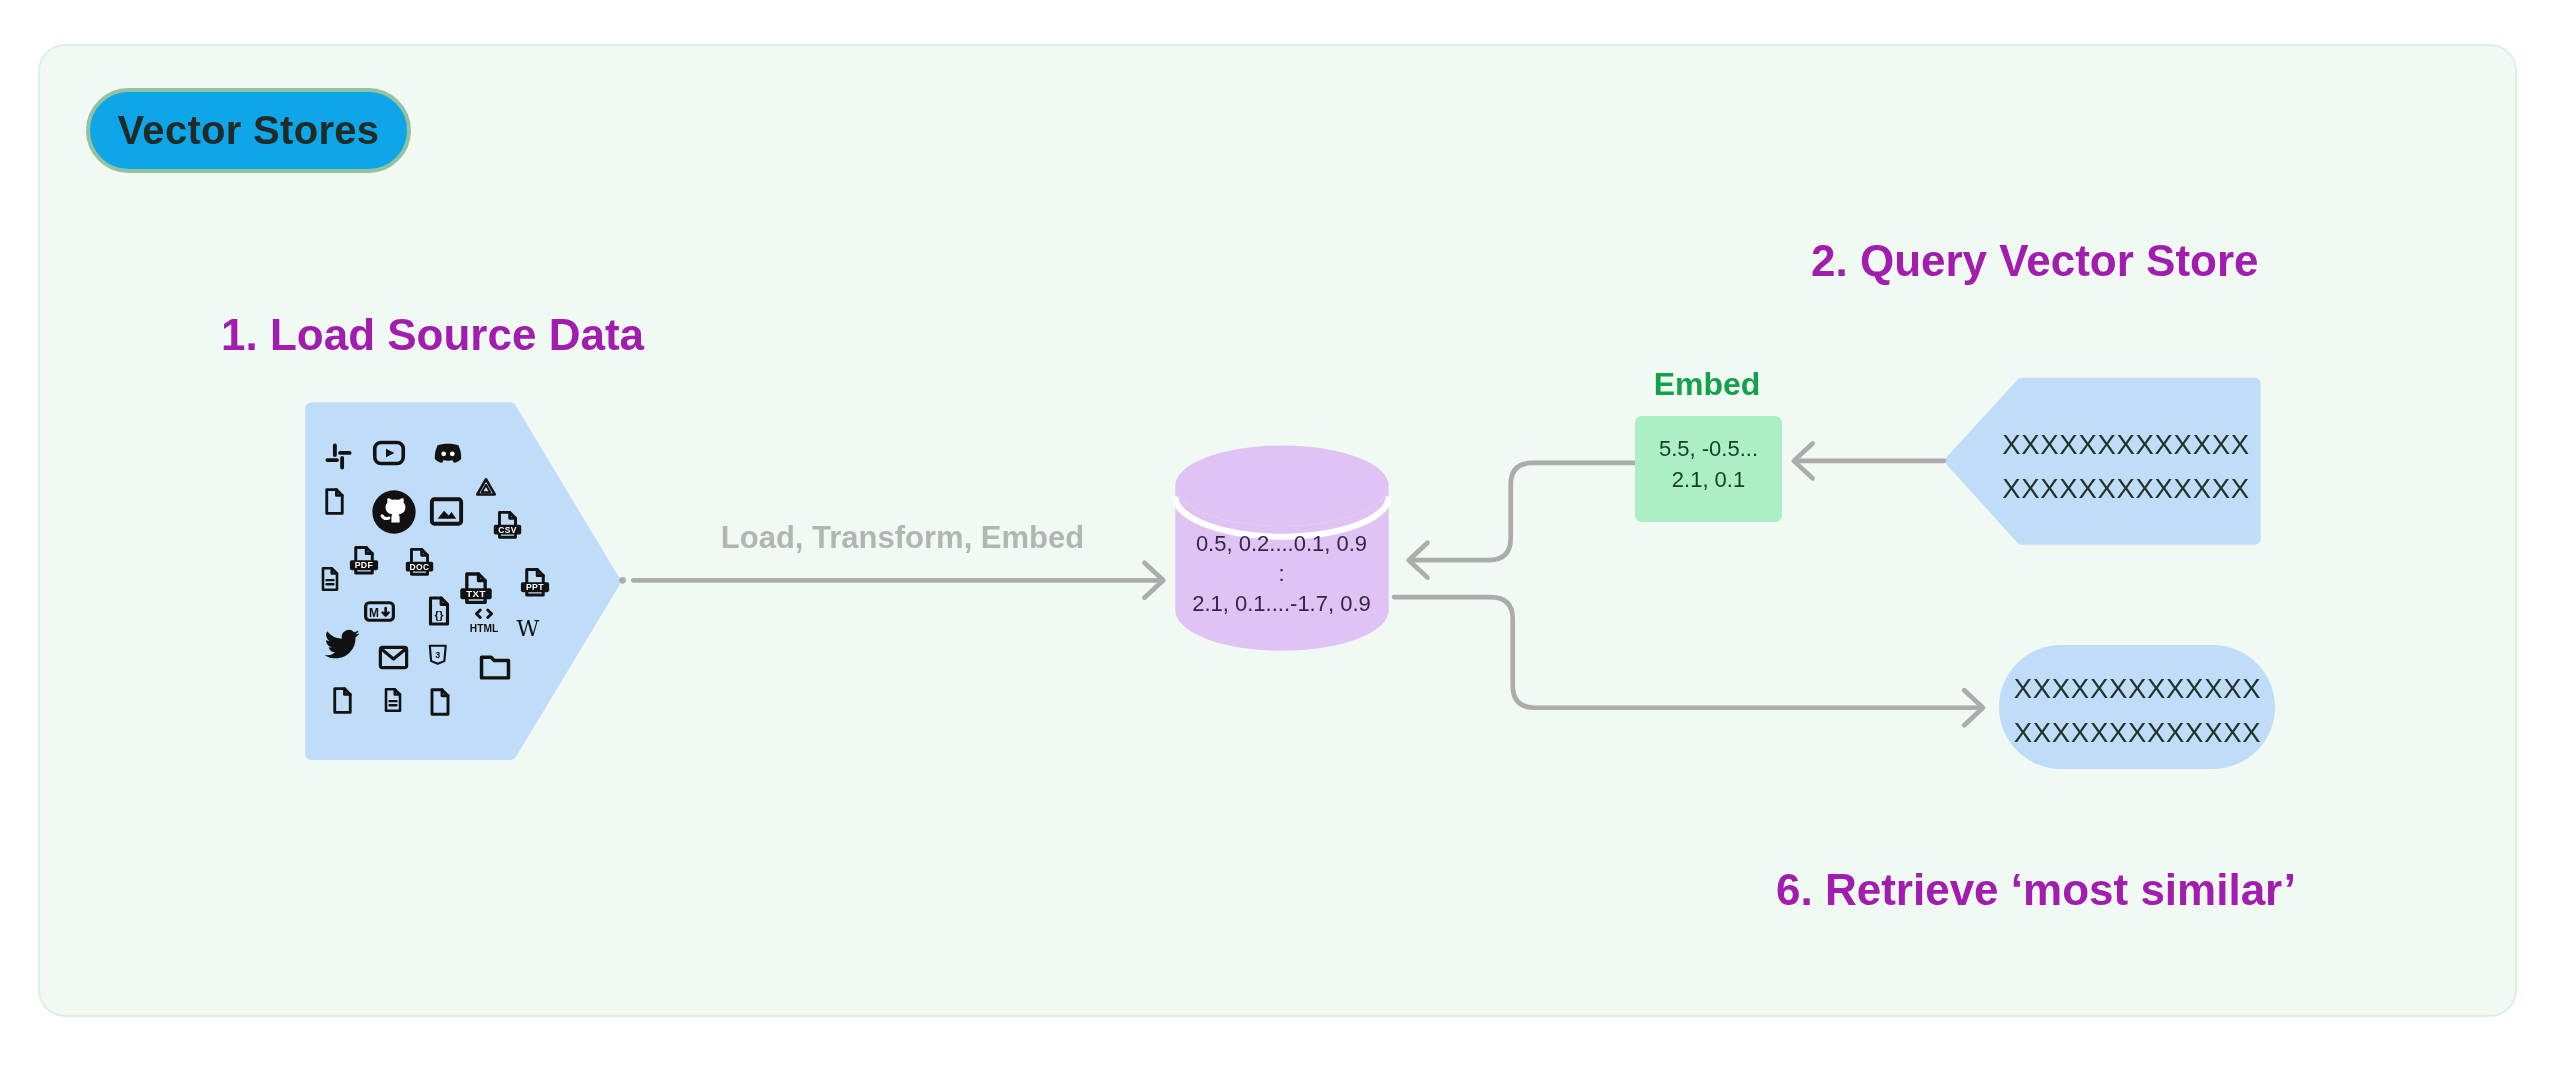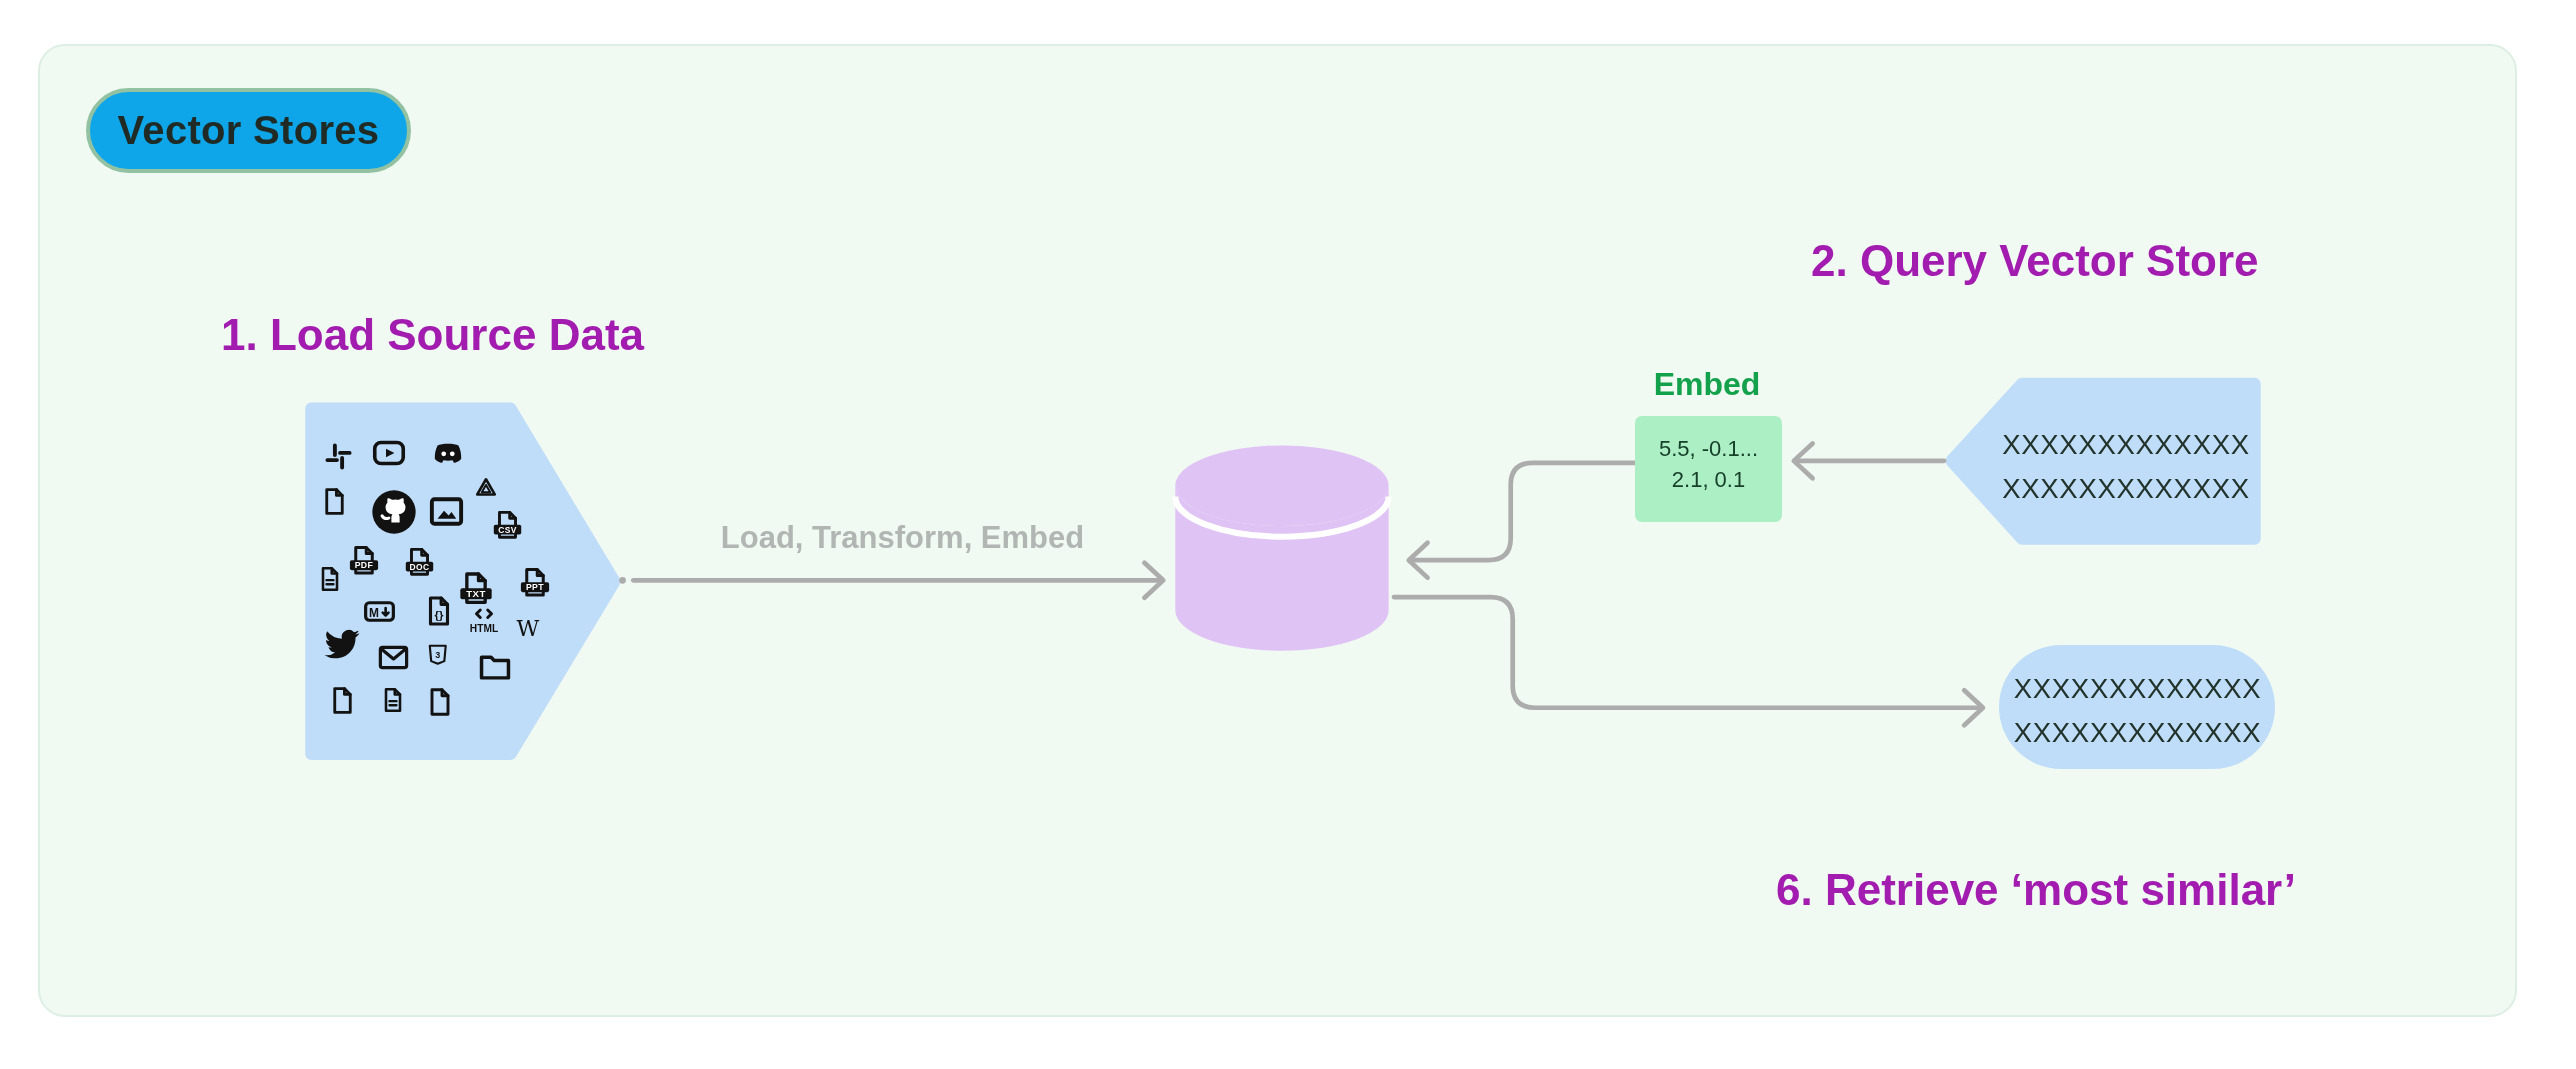--- a/index.html
+++ b/index.html
@@ -81,25 +81,30 @@
 
   <div class="badge">Vector Stores</div>
 
   <div id="h1" class="heading">1. Load Source Data</div>
   <div id="h2" class="heading">2. Query Vector Store</div>
   <div id="h3" class="heading">6. Retrieve ‘most similar’</div>
 
 
   <div class="arrow-label">Load, Transform, Embed</div>
 
+  <div class="cyl-values">
+    <div>0.5, 0.2....0.1, 0.9</div>
+    <div>:</div>
+    <div>2.1, 0.1....-1.7, 0.9</div>
+  </div>
 
   <div class="embed-label">Embed</div>
   <div class="embed-box"></div>
   <div class="embed-values">
-    <div>5.5, -0.1...</div>
+    <div>5.5, -0.5...</div>
     <div>2.1, 0.1</div>
   </div>
 
   <div class="query-text">
     <div>XXXXXXXXXXXXX</div>
     <div>XXXXXXXXXXXXX</div>
   </div>
 
   <div class="result-pill"></div>
   <div class="result-text">

